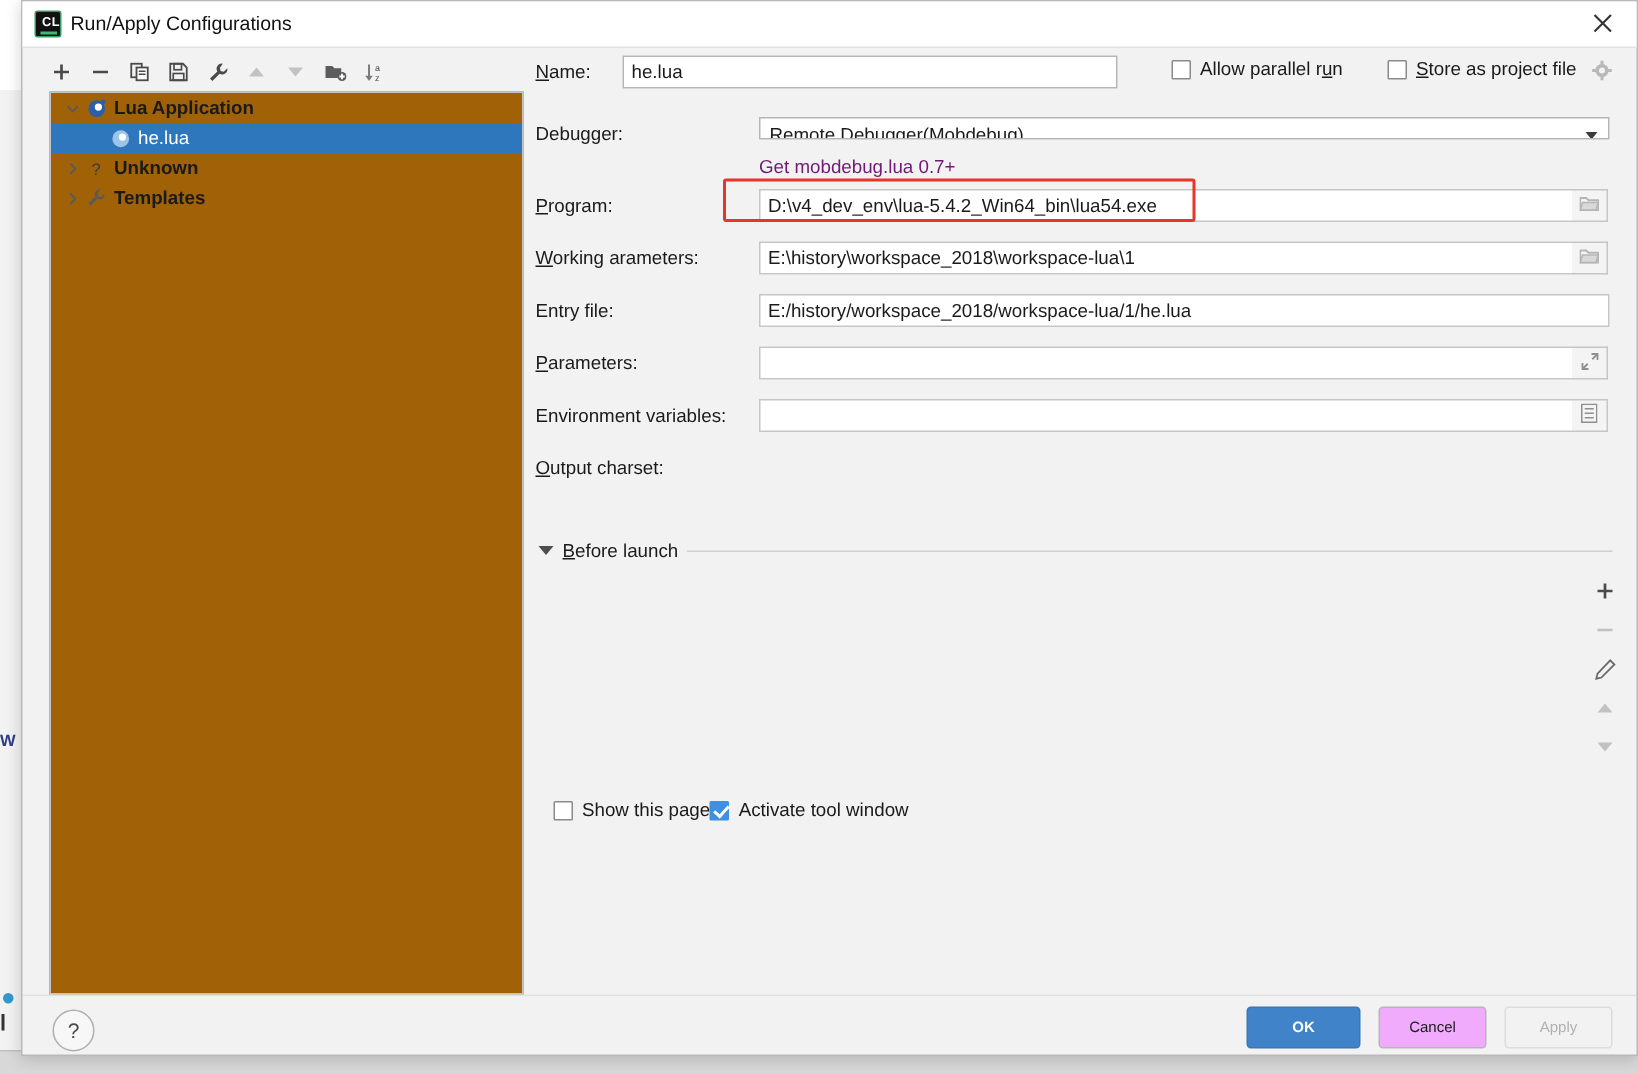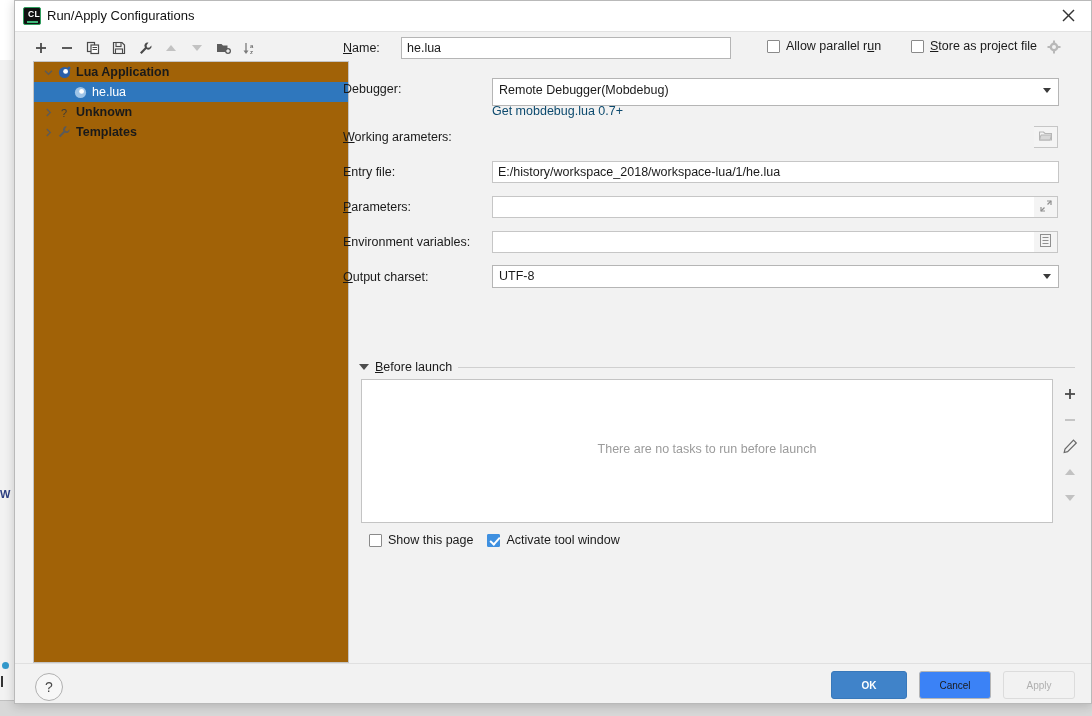--- a/index.html
+++ b/index.html
@@ -125,21 +125,21 @@
   .tree-icon {
     width: 16px; height: 16px; margin-right: 4px; flex: none;
     display: flex; align-items: center; justify-content: center;
   }
   .tree-label { font-weight: bold; }
   .tree-row.child { padding-left: 38px; }
   .tree-row.child .tree-label { font-weight: normal; }
 
   
   #form {
-    position: absolute; left: 328px; top: 36px;
+    position: absolute; left: 342px; top: 36px;
     width: 716px;
   }
   .row { position: relative; margin-bottom: 0; }
   .lbl {
     position: absolute; left: 0; top: 0;
     font-size: 12.5px; color: #1a1a1a; line-height: 22px;
     white-space: nowrap;
   }
   .mn { text-decoration: underline; }
 
@@ -153,21 +153,21 @@
     color: #1a1a1a;
     padding: 0 5px;
     line-height: 20px;
     outline: none;
   }
   .field.readonlyish { border-color: #c6c6c6; }
 
   .combo {
     position: relative;
     box-sizing: border-box;
-    height: 28px;
+    height: 15px;
     background: #ffffff;
     border: 1px solid #b5b5b5;
     font-size: 12.5px;
     line-height: 22px;
     padding: 0 24px 0 6px;
     color: #1a1a1a;
     white-space: nowrap; overflow: hidden;
   }
   .combo .arrow {
     position: absolute; right: 7px; top: 9px;
@@ -194,21 +194,21 @@
     left: 125px; top: -7px;
     width: 315px; height: 29px;
     border: 2px solid #e8342a;
     border-radius: 2px;
     box-sizing: border-box;
     pointer-events: none;
   }
 
   #link-mobdebug {
     position: absolute; left: 149px; top: 0;
-    color: #0c4a6e; font-size: 12.5px; cursor: default;
+    color: #701a75; font-size: 12.5px; cursor: default;
   }
 
   
   .cbox {
     display: inline-flex; align-items: center;
     font-size: 12.5px; color: #1a1a1a; cursor: default;
     white-space: nowrap;
   }
   .cbox .box {
     width: 13px; height: 13px; box-sizing: border-box;
@@ -263,21 +263,21 @@
   }
   #bl-toolbar .bl-btn {
     width: 24px; height: 26px;
     display: flex; align-items: center; justify-content: center;
     cursor: default;
   }
 
   
   #bottom-checks {
     position: absolute; left: 354px; top: 532px;
-    display: flex; align-items: center; gap: 14px;
+    display: flex; align-items: center; 
   }
 
   
   #footer-sep {
     position: absolute; left: 0; top: 662px;
     width: 1076px; height: 1px; background: #e0e0e0;
   }
   #help-button {
     position: absolute; left: 20px; top: 672px;
     width: 26px; height: 26px;
@@ -300,21 +300,21 @@
     font-size: 10px;
     font-family: "Liberation Sans", sans-serif;
     display: flex; align-items: center; justify-content: center;
     cursor: default;
   }
   .btn.primary {
     background: #4083c9; border: 1px solid #3878ba; color: #ffffff;
     font-weight: bold; min-width: 76px;
   }
   .btn.normal {
-    background: #3b82f6; border: 1px solid #b5b5b5; color: #1a1a1a;
+    background: #f0abfc; border: 1px solid #b5b5b5; color: #1a1a1a;
   }
   .btn.disabled {
     background: #f2f2f2; border: 1px solid #dcdcdc; color: #b0b0b0;
   }
 </style>
 </head>
 <body>
 
 <div id="bg-left-strip"></div>
 <div id="bg-frag-top"></div>
@@ -488,25 +488,41 @@
       <div class="combo" style="position:absolute;left:149px;top:0;width:567px;">
         <span>Remote Debugger(Mobdebug)</span>
         <span class="arrow"></span>
       </div>
     </div>
 
     <div class="row" style="height:22px;">
       <div id="link-mobdebug">Get mobdebug.lua 0.7+</div>
     </div>
 
+    <div class="row" style="height:35px;">
+      <div class="lbl">
+        <span></span><span class="mn">P</span><span>rogram:</span>
+      </div>
+      <input class="field readonlyish" type="text" style="position: absolute; left: 149px; top: 0px; width: 543px;" value="D:\v4_dev_env\lua-5.4.2_Win64_bin\lua54.exe">
+      <div class="side-btn" style="left:691px;top:0;">
+        <span>
+          <svg width="13" height="12" viewBox="0 0 13 12">
+            <path d="M0.5 2 H4.5 L6 3.5 H12.5 V10 H0.5 Z" fill="none" stroke="#b5b5b5" stroke-width="1.2"></path>
+            <path d="M2 5 H12.5 L11 10 H0.5 Z" fill="#d8d8d8" stroke="#b5b5b5" stroke-width="1"></path>
+          </svg>
+        </span>
+      </div>
+      <div id="program-highlight"></div>
+    </div>
 
     <div class="row" style="height:35px;">
       <div class="lbl">
         <span></span><span class="mn">W</span><span>orking arameters:</span>
       </div>
+      <input class="field readonlyish" type="text" style="position: absolute; left: 149px; top: 0px; width: 543px;" value="E:\history\workspace_2018\workspace-lua\1">
       <div class="side-btn" style="left:691px;top:0;">
         <span>
           <svg width="13" height="12" viewBox="0 0 13 12">
             <path d="M0.5 2 H4.5 L6 3.5 H12.5 V10 H0.5 Z" fill="none" stroke="#b5b5b5" stroke-width="1.2"></path>
             <path d="M2 5 H12.5 L11 10 H0.5 Z" fill="#d8d8d8" stroke="#b5b5b5" stroke-width="1"></path>
           </svg>
         </span>
       </div>
     </div>
 
@@ -544,37 +560,30 @@
             <line x1="2.5" y1="9.5" x2="8.5" y2="9.5" stroke="#8f8f8f" stroke-width="1"></line>
           </svg>
         </span>
       </div>
     </div>
 
     <div class="row" style="height:30px;">
       <div class="lbl">
         <span></span><span class="mn">O</span><span>utput charset:</span>
       </div>
-      <div class="combo" style="position:absolute;left:149px;top:-1px;width:567px;height:23px;line-height:21px;">
-        <span>UTF-8</span>
-        <span class="arrow" style="top:8px;"></span>
-      </div>
     </div>
 
   </div>
 
   <div id="before-launch-header">
     <span id="bl-caret"></span>
     <span id="bl-title"><span></span><span class="mn">B</span><span>efore launch</span></span>
     <span id="bl-line"></span>
   </div>
 
-  <div id="before-launch-box">
-    <div id="bl-empty">There are no tasks to run before launch</div>
-  </div>
 
   <div id="bl-toolbar">
     <div class="bl-btn">
       <svg width="14" height="14" viewBox="0 0 14 14">
           <line x1="7" y1="2" x2="7" y2="12" stroke="#4a4a4a" stroke-width="1.8"></line>
           <line x1="2" y1="7" x2="12" y2="7" stroke="#4a4a4a" stroke-width="1.8"></line>
         </svg>
     </div>
     <div class="bl-btn">
       <svg width="14" height="14" viewBox="0 0 14 14">

